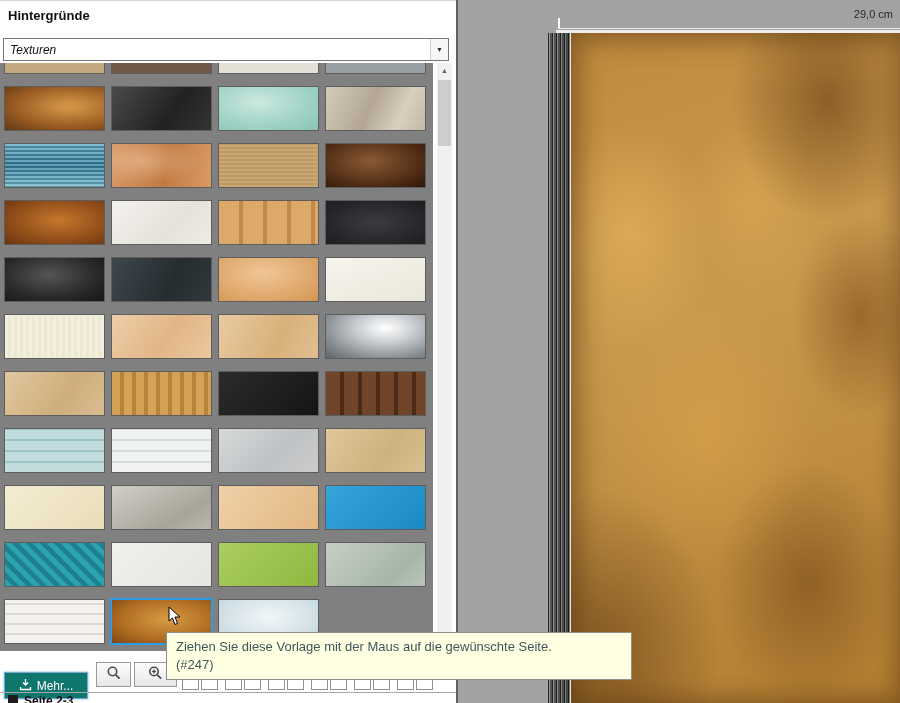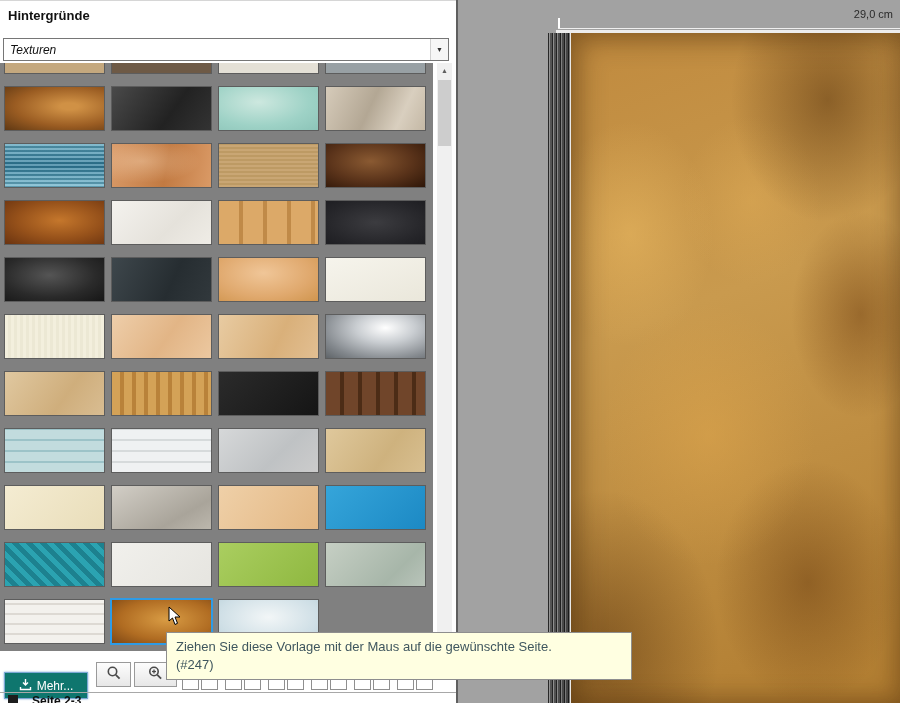--- a/index.html
+++ b/index.html
@@ -30,21 +30,21 @@
   .bottom-bar { position:absolute; left:0; top:650px; width:456px; height:41px; background:#fff; }
   .more-button { position:absolute; left:4px; top:9px; width:84px; height:27px; background:#0f766e; border:1px solid #7aa7d4; box-shadow:0 0 2px #7aa7d4; display:flex; align-items:center; justify-content:center; gap:5px; color:#fff; font-size:12px; cursor:default;margin-top:12px; }
   .tool-button { position:absolute; top:11px; height:25px; background:linear-gradient(#fdfdfd,#e7e7e7); border:1px solid #9a9a9a; display:flex; align-items:center; justify-content:center; }
   .zoom-out-button { left:96px; width:35px; }
   .zoom-plus-button { left:134px; width:43px; }
   .thumb-strip { position:absolute; left:182px; top:25px; display:flex; gap:7px; }
   .thumb-pair { display:flex; gap:2px; }
   .pg { width:17px; height:14px; background:#fff; border:1px solid #8f8f8f; }
 
   .bottom-divider { position:absolute; left:0; top:691px; width:456px; height:1px; background:#a8a8a8; }
-  .clipped-row { position:absolute; left:8px; top:694px; width:440px; height:9px; overflow:hidden; display:flex; gap:14px; align-items:flex-start; }
+  .clipped-row { position:absolute; left:8px; top:694px; width:440px; height:9px; overflow:hidden; display:flex; gap:6px; align-items:flex-start; }
   .clipped-icon { width:10px; height:10px; background:#1d1d1d; flex:0 0 auto; }
   .clipped-text { font-size:12px; font-weight:bold; color:#111; line-height:13px; }
 
   .panel-divider { position:absolute; left:456px; top:0; width:2px; height:703px; background:#5f5f5f; }
 
   
   .workspace { position:absolute; left:458px; top:0; width:442px; height:703px; background:#a2a2a2; }
   .ruler-label { position:absolute; right:7px; top:8px; font-size:11px; color:#2a2a2a; }
   .ruler-line { position:absolute; left:100px; top:28px; right:0; height:1px; background:#efefef; }
   .ruler-tick { position:absolute; left:100px; top:18px; width:2px; height:10px; background:#fff; }

